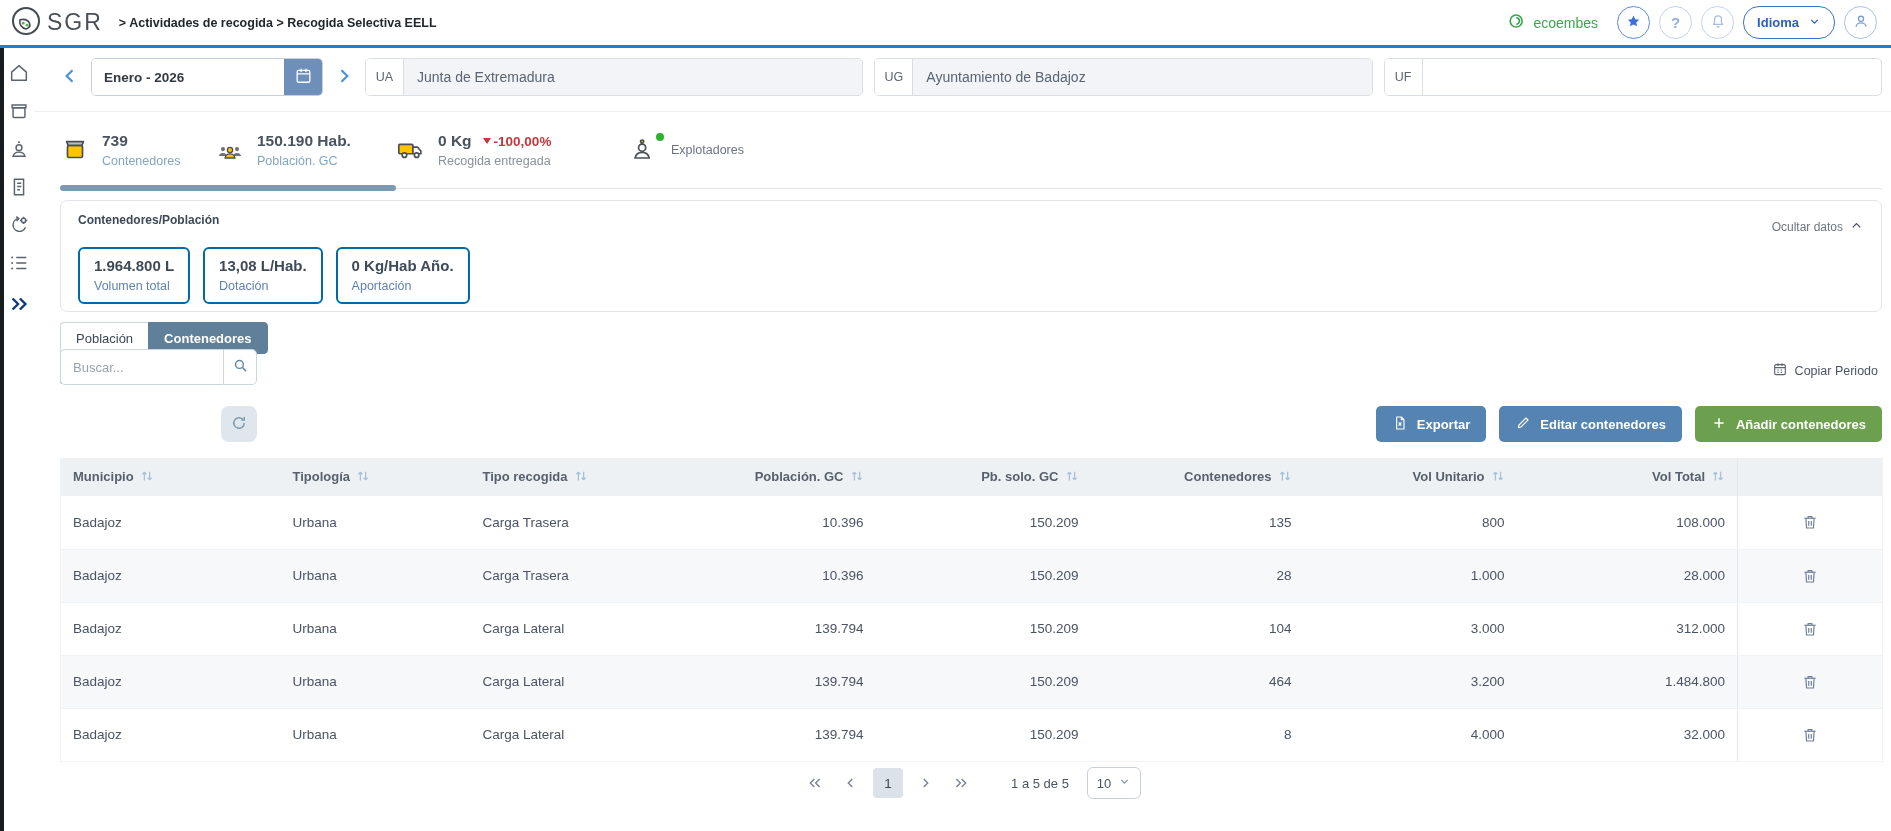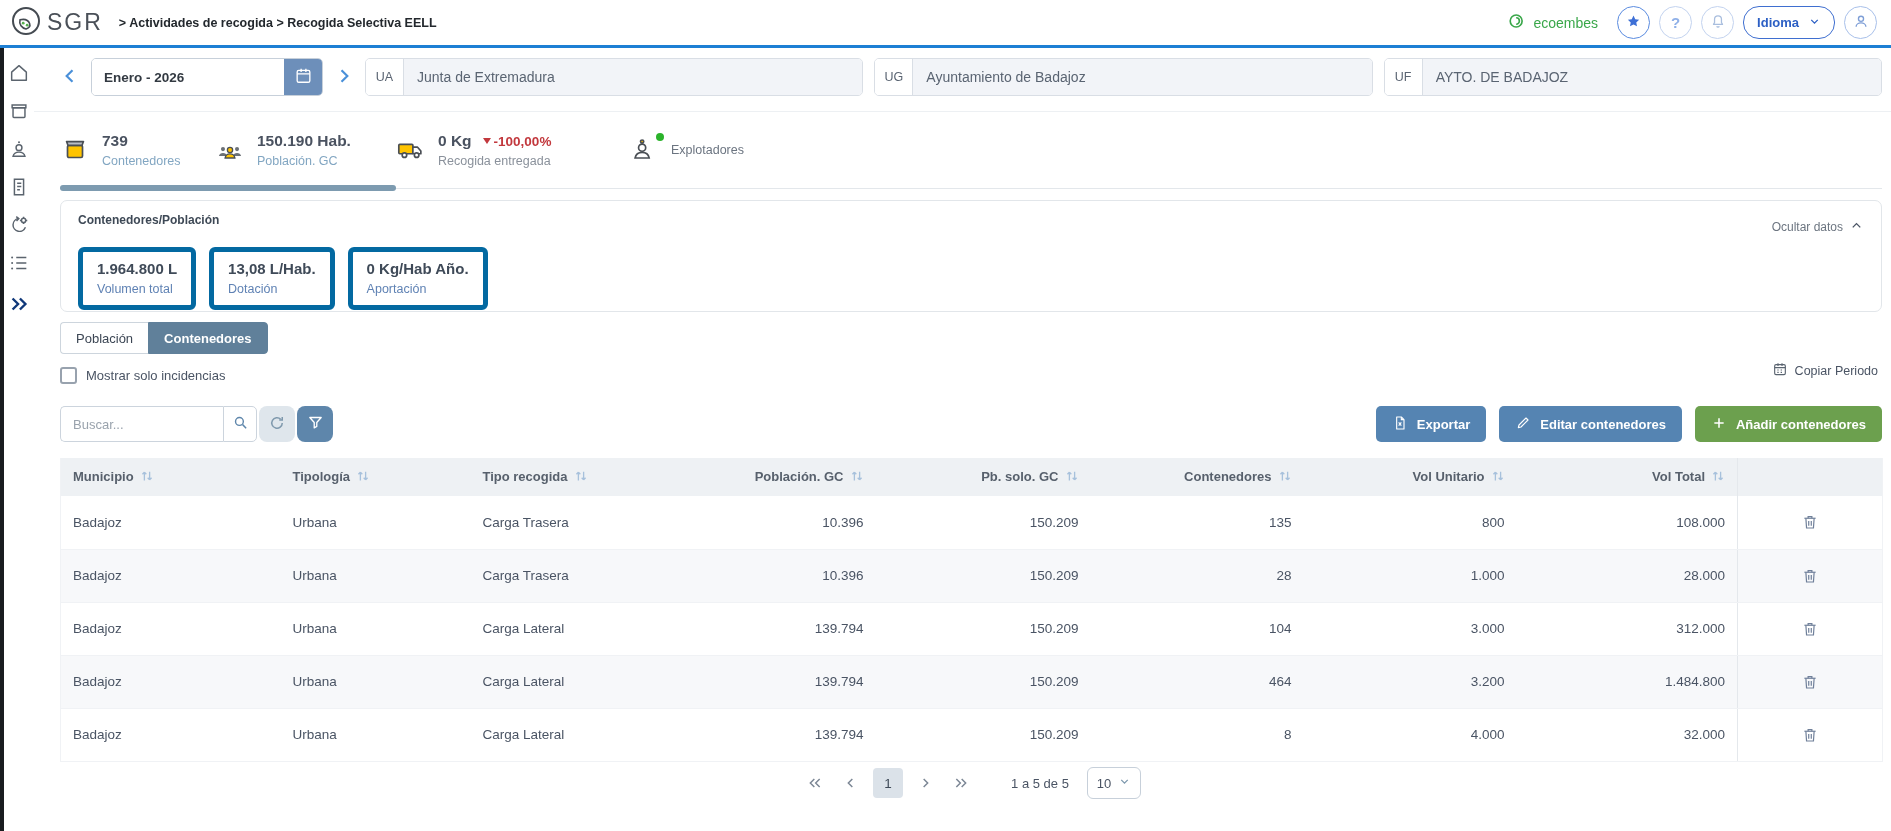--- a/index.html
+++ b/index.html
@@ -63,40 +63,40 @@
   .active-underline { position:absolute; left:0; bottom:-3px; width:336px; height:6px; background:#7d9bb0; border-radius:3px; }
   .status-dot { position:absolute; top:-2px; right:-5px; width:8px; height:8px; border-radius:50%; background:#2bb32b; }
 
   
   .panel { position:absolute; top:200px; left:60px; right:9px; height:112px; border:1px solid #e2e6ea; border-radius:7px;
     background:#fff; padding:12px 17px; }
   .panel-head { display:flex; justify-content:space-between; align-items:flex-start; }
   .panel-title { font-size:12px; font-weight:700; color:#3e4956; }
   .hide-data { display:flex; align-items:center; gap:6px; font-size:12px; color:#6c7580; cursor:pointer; margin-top:5px; }
   .cards { display:flex; gap:13px; margin-top:11px; }
-  .card { border:5px solid #0369a1; border-radius:6px; background:#fff; padding:8px 14px 9px; min-width:112px; }
+  .card { border:2px solid #0369a1; border-radius:6px; background:#fff; padding:8px 14px 9px; min-width:112px; }
   .card-top { display:flex; align-items:center; }
   .card-value { font-size:15px; font-weight:700; color:#3f4a58; }
   .card-label { font-size:12.5px; color:#5f82b4; margin-top:5px; }
 
   
   .toggle-group { position:absolute; top:322px; left:60px; display:flex; }
   .toggle-btn { height:32px; padding:0 15px; font-size:13px; border:1px solid #cdd5dd; background:#fff; color:#3c4654;
     cursor:pointer; font-family:inherit; }
   .toggle-btn.first { border-radius:4px 0 0 4px; border-right:none; }
   .toggle-btn.active { background:#60809a; border-color:#60809a; color:#fff; font-weight:600; border-radius:0 4px 4px 0; }
 
   
   .check-row { position:absolute; top:367px; left:60px; display:flex; align-items:center; gap:9px; font-size:13px; color:#4a5464; }
   .check-row input { appearance:none; width:17px; height:17px; border:2px solid #98a2ae; border-radius:3px; background:#fff; cursor:pointer; }
   .copy-period { position:absolute; top:361px; right:13px; display:flex; align-items:center; gap:7px; font-size:12.5px; color:#4a5464; cursor:pointer; }
 
   
   .toolbar { position:absolute; top:405px; left:60px; right:9px; height:38px; display:flex; align-items:center; justify-content:space-between; }
-  .toolbar-left { display:flex; align-items:flex-start; gap:2px; }
+  .toolbar-left { display:flex; align-items:flex-end; gap:21px;flex-direction:column; }
   .search-group { display:flex; height:36px; }
   .search-input { width:163px; border:1px solid #ccd4dd; border-right:none; border-radius:5px 0 0 5px; padding:0 12px;
     font-size:13px; color:#4a5464; font-family:inherit; outline:none; }
   .search-input::placeholder { color:#9aa3ad; }
   .search-btn { width:34px; border:1px solid #ccd4dd; border-radius:0 5px 5px 0; background:#fff; display:flex;
     align-items:center; justify-content:center; cursor:pointer; }
   .refresh-btn { width:36px; height:36px; border:none; border-radius:8px; background:#dfe6ec; display:flex;
     align-items:center; justify-content:center; cursor:pointer; }
   .filter-btn { width:36px; height:36px; border:none; border-radius:8px; background:#5e86ab; display:flex;
     align-items:center; justify-content:center; cursor:pointer; }
@@ -270,21 +270,20 @@
     <div class="tagged-field">
       <span class="tag">UA</span>
       <span class="field-value">Junta de Extremadura</span>
     </div>
     <div class="tagged-field">
       <span class="tag">UG</span>
       <span class="field-value">Ayuntamiento de Badajoz</span>
     </div>
     <div class="tagged-field">
       <span class="tag">UF</span>
-      <span class="field-value">AYTO. DE BADAJOZ</span>
     </div>
   </div>
   <div class="filter-divider"></div>
 
   <div class="stats-tabs" style="position:absolute;">
     <div class="stat-tab w1">
       <span class="stat-icon">
         <svg viewBox="0 0 32 32">
             <rect x="8" y="11" width="16" height="13" rx="1.5" fill="#ffc400" stroke="#4a4f55" stroke-width="1.8"></rect>
             <path d="M7 7h18l-1.5 4h-15z" fill="#b9bec6" stroke="#4a4f55" stroke-width="1.8" stroke-linejoin="round"></path>

